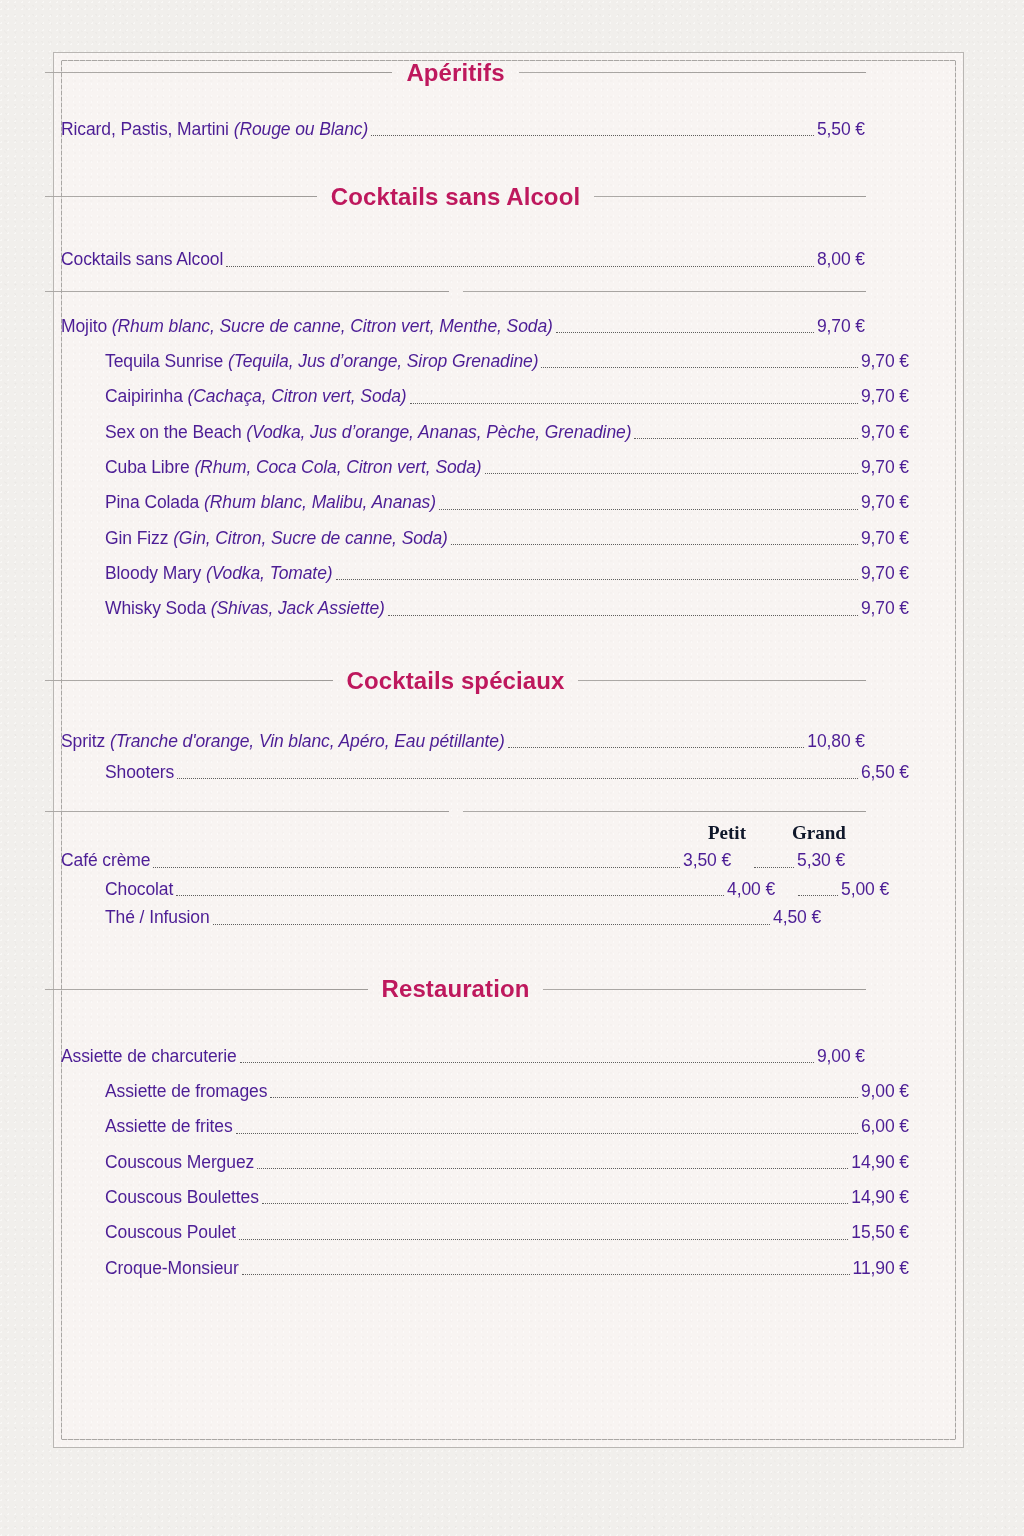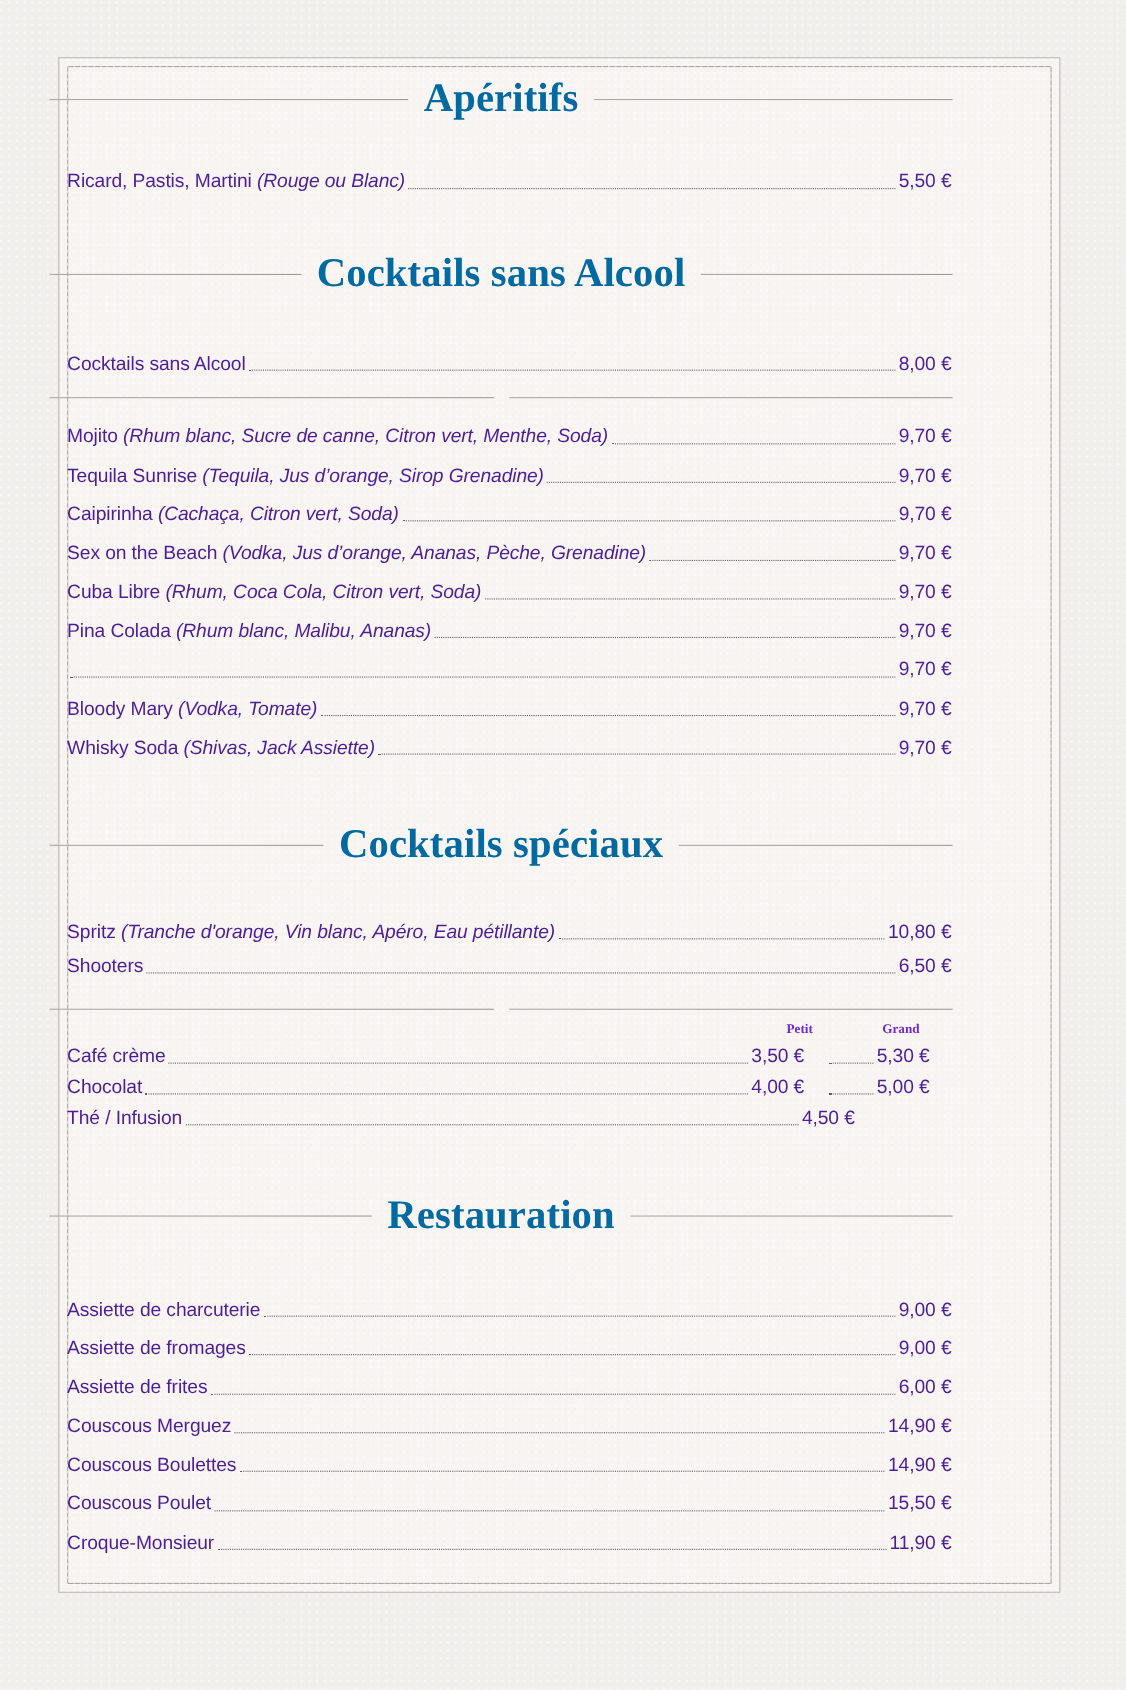--- a/index.html
+++ b/index.html
@@ -84,25 +84,25 @@
   .section-head .rule {
     flex: 1 1 auto;
     height: 1px;
     background: linear-gradient(to right, #a9a6a3, #9a9794);
     opacity: .95;
   }
   .section-head .rule.left  { margin-left: 15px; }
   .section-head .rule.right { margin-right: 15px; }
   .section-title {
     flex: 0 0 auto;
-    font-family: Liberation Serif, serif;
+    font-family: Liberation Sans, sans-serif;
     font-weight: 700;
-    font-size: 37px;
+    font-size: 24px;
     line-height: 1.05;
-    color: #0369a1;
+    color: #be185d;
     white-space: nowrap;
     letter-spacing: .1px;
   }
 
   
   .items {
     padding: 0 16px 0 31px;
   }
   .row {
     display: flex;
@@ -143,39 +143,39 @@
     width: 68px;
   }
 
   
   .col-heads {
     display: flex;
     justify-content: flex-end;
     padding: 0 16px 0 31px;
     font-family: "Liberation Serif", serif;
     font-weight: 700;
-    font-size: 12px;
-    color: #6d28d9;
+    font-size: 19px;
+    color: #0f172a;
   }
   .col-heads span {
     width: 92px;
     text-align: center;
   }
 
   
   .sec { margin-bottom: 0; }
   .sp-6  { height: 6px; }
   .sp-10 { height: 10px; }
   .sp-14 { height: 14px; }
   .sp-18 { height: 18px; }
   .sp-20 { height: 20px; }
   .sp-24 { height: 24px; }
   .sp-28 { height: 28px; }
 
-  .row + .row { margin-top: 10px; }
+  .row + .row { margin-top: 10px; padding-left: 44px; }
   .items.tight .row + .row { margin-top: 7px; }
   .items.loose .row + .row { margin-top: 14px; }
 </style>
 </head>
 <body>
 
 <div class="sheet">
   <div class="sheet-inner"></div>
 </div>
 
@@ -248,20 +248,21 @@
         <span class="name"><span>Cuba Libre </span><span class="desc">(Rhum, Coca Cola, Citron vert, Soda)</span></span>
         <span class="leader"></span>
         <span class="price">9,70 €</span>
       </div>
       <div class="row">
         <span class="name"><span>Pina Colada </span><span class="desc">(Rhum blanc, Malibu, Ananas)</span></span>
         <span class="leader"></span>
         <span class="price">9,70 €</span>
       </div>
       <div class="row">
+        <span class="name"><span>Gin Fizz </span><span class="desc">(Gin, Citron, Sucre de canne, Soda)</span></span>
         <span class="leader"></span>
         <span class="price">9,70 €</span>
       </div>
       <div class="row">
         <span class="name"><span>Bloody Mary </span><span class="desc">(Vodka, Tomate)</span></span>
         <span class="leader"></span>
         <span class="price">9,70 €</span>
       </div>
       <div class="row">
         <span class="name"><span>Whisky Soda </span><span class="desc">(Shivas, Jack Assiette)</span></span>

